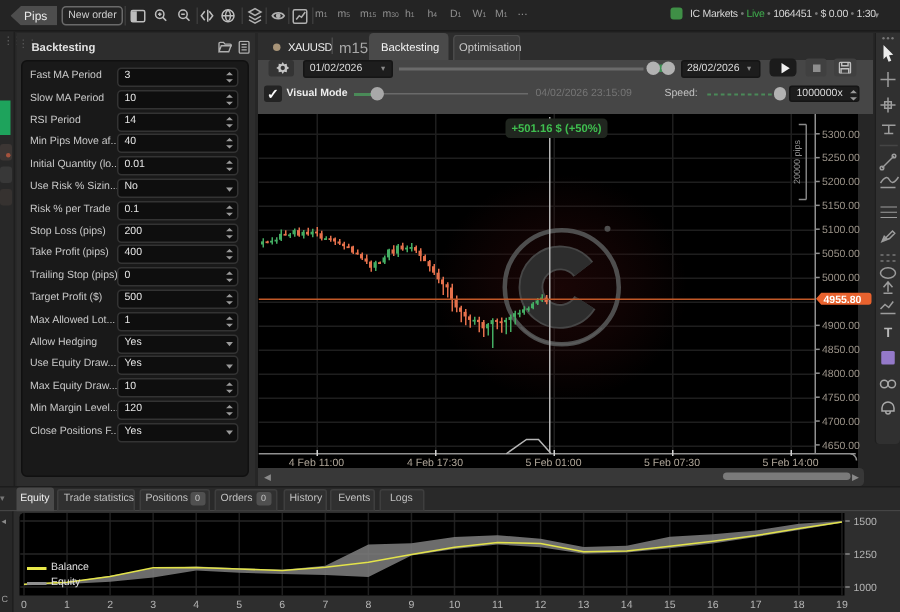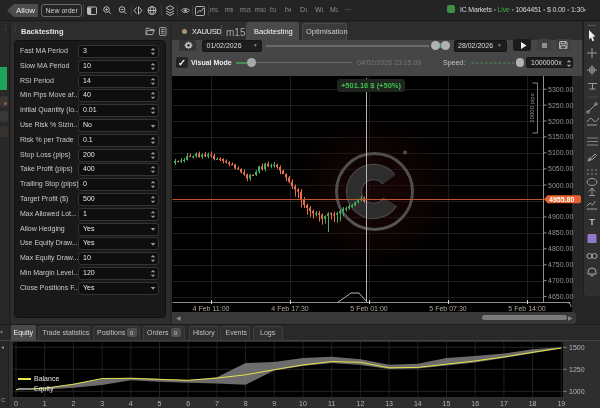--- a/index.html
+++ b/index.html
@@ -8,21 +8,21 @@
 .abs { position:absolute; }
 #stage { position:relative; width:600px; height:408px; }
 .txt { position:absolute; white-space:nowrap; }
 </style>
 </head>
 <body>
 <div id="stage">
 
 <div class="abs" style="left:0;top:0;width:600px;height:21px;background:#242424;border-bottom:1px solid #1b1b1b;"></div>
 <div class="abs" style="left:7px;top:4px;width:31px;height:13px;background:#4d4d4d;clip-path:polygon(7px 0,100% 0,100% 100%,7px 100%,0 50%);"></div>
-<div class="txt" style="left:16px;top:6px;font-size:8px;color:#e8e8e8;">Allow</div>
+<div class="txt" style="left:16px;top:6px;font-size:8px;color:#e8e8e8;">Pips</div>
 <div class="abs" style="left:41px;top:4px;width:41px;height:13px;border:1px solid #6a6a6a;border-radius:3px;"></div>
 <div class="txt" style="left:45.5px;top:6.5px;font-size:7px;color:#cfcfcf;">New order</div>
 <div class="abs" style="left:83px;top:4px;width:1px;height:13px;background:#3a3a3a;"></div>
 
 <svg class="abs" style="left:85px;top:3px;" width="125" height="15" viewBox="0 0 125 15">
   <g stroke="#bdbdbd" fill="none" stroke-width="1">
     <rect x="2.5" y="4" width="9" height="7.5" rx="1"></rect>
     <rect x="3" y="4.5" width="3.2" height="6.5" fill="#bdbdbd" stroke="none"></rect>
     <circle cx="21.5" cy="6.5" r="2.8"></circle>
         <line x1="23.6" y1="8.6" x2="25.8" y2="10.8"></line>

